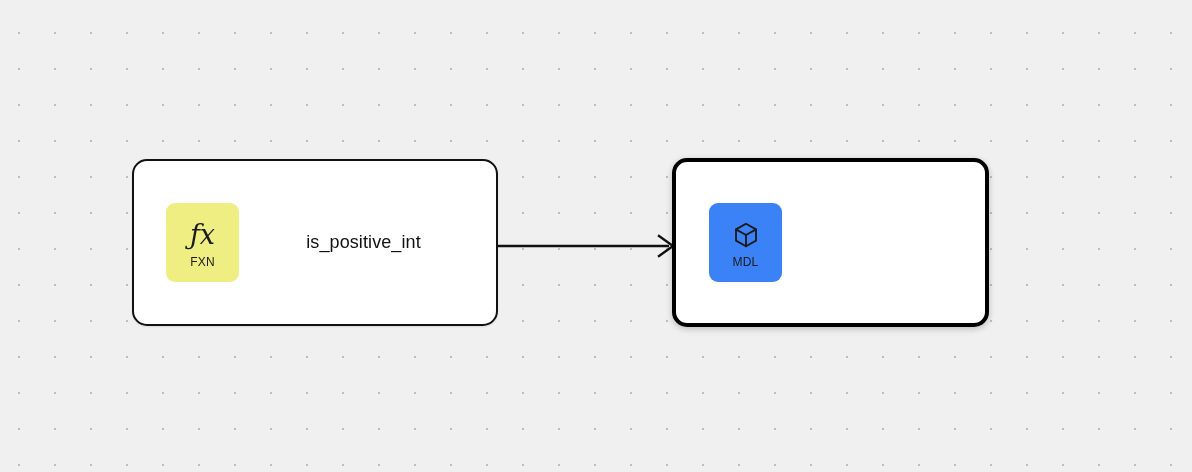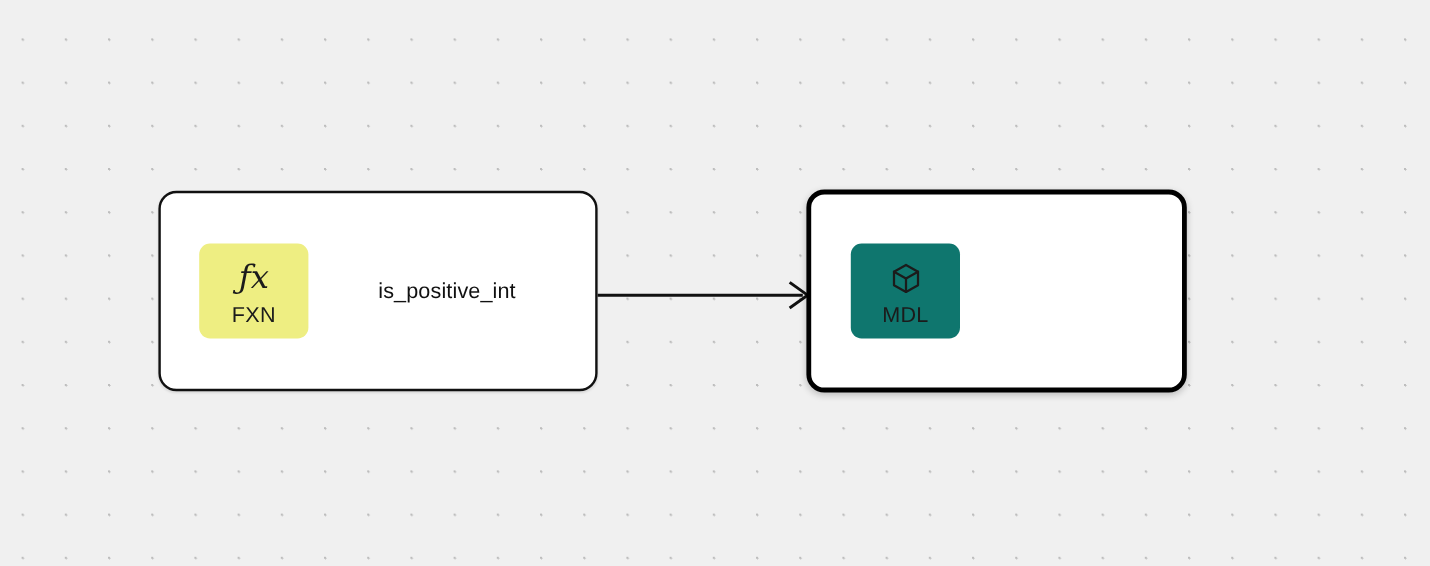--- a/index.html
+++ b/index.html
@@ -49,52 +49,52 @@
     top: 158px;
     width: 317px;
     height: 169px;
     border: 4px solid #000000;
     box-shadow: 0 2px 6px rgba(0,0,0,0.22);
   }
 
   
   .badge {
     flex: 0 0 auto;
-    width: 91px;
+    width: 73px;
     height: 79px;
     border-radius: 9px;
     display: flex;
     flex-direction: column;
     align-items: center;
     justify-content: center;
     color: #1b1b1b;
   }
   .badge-fxn {
     background: #eeee82;
     margin-left: 32px;
   }
   .badge-mdl {
-    background: #0f766e;
+    background: #3b82f6;
     margin-left: 33px;
   }
   .badge-glyph {
     height: 34px;
     display: flex;
     align-items: center;
     justify-content: center;
     font-size: 27px;
     font-family: "DejaVu Serif", serif;
     font-style: italic;
     line-height: 1;
   }
   .badge-glyph.icon-cube {
     font-style: normal;
   }
   .badge-code {
-    font-size: 18px;
+    font-size: 12px;
     letter-spacing: 0.2px;
     margin-top: 4px;
     line-height: 1;
     font-family: "Liberation Sans", sans-serif;
   }
 
   .node-title {
     flex: 1 1 auto;
     text-align: center;
     font-size: 18px;

